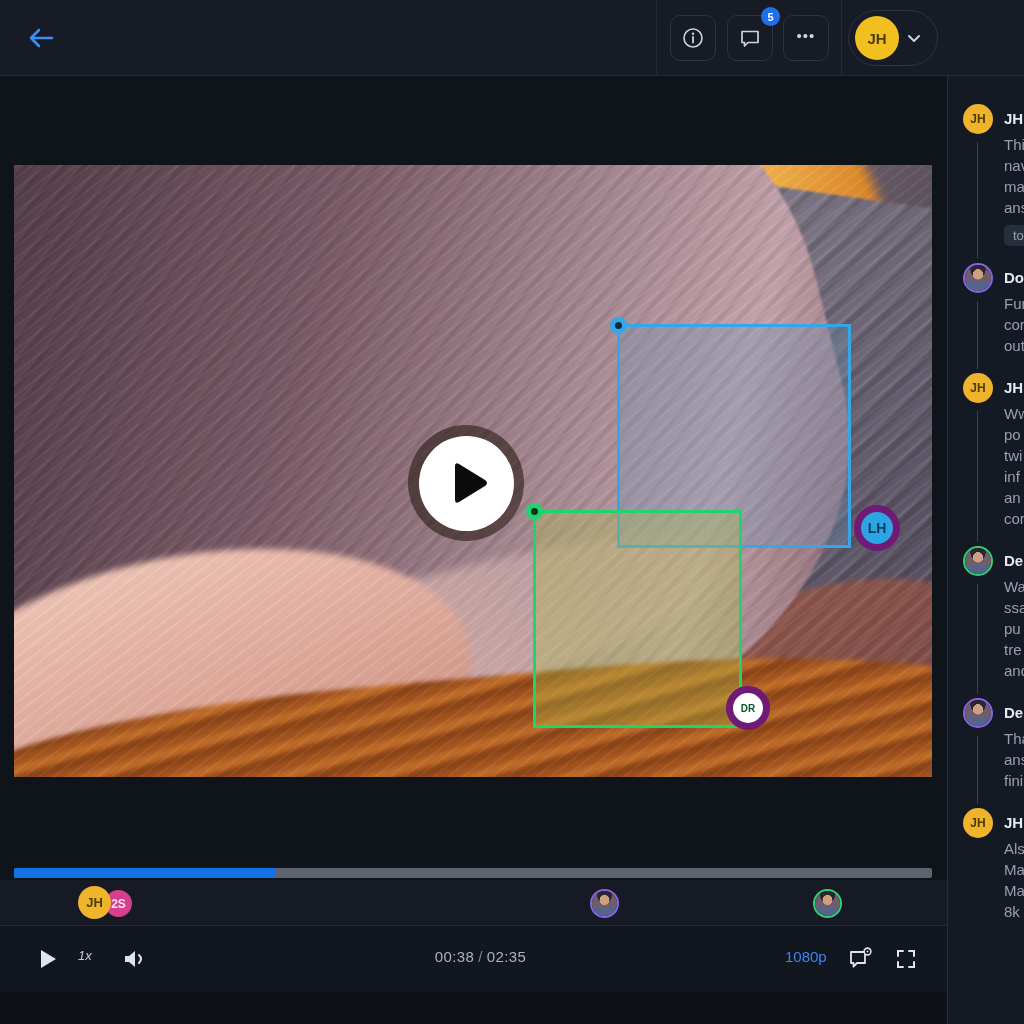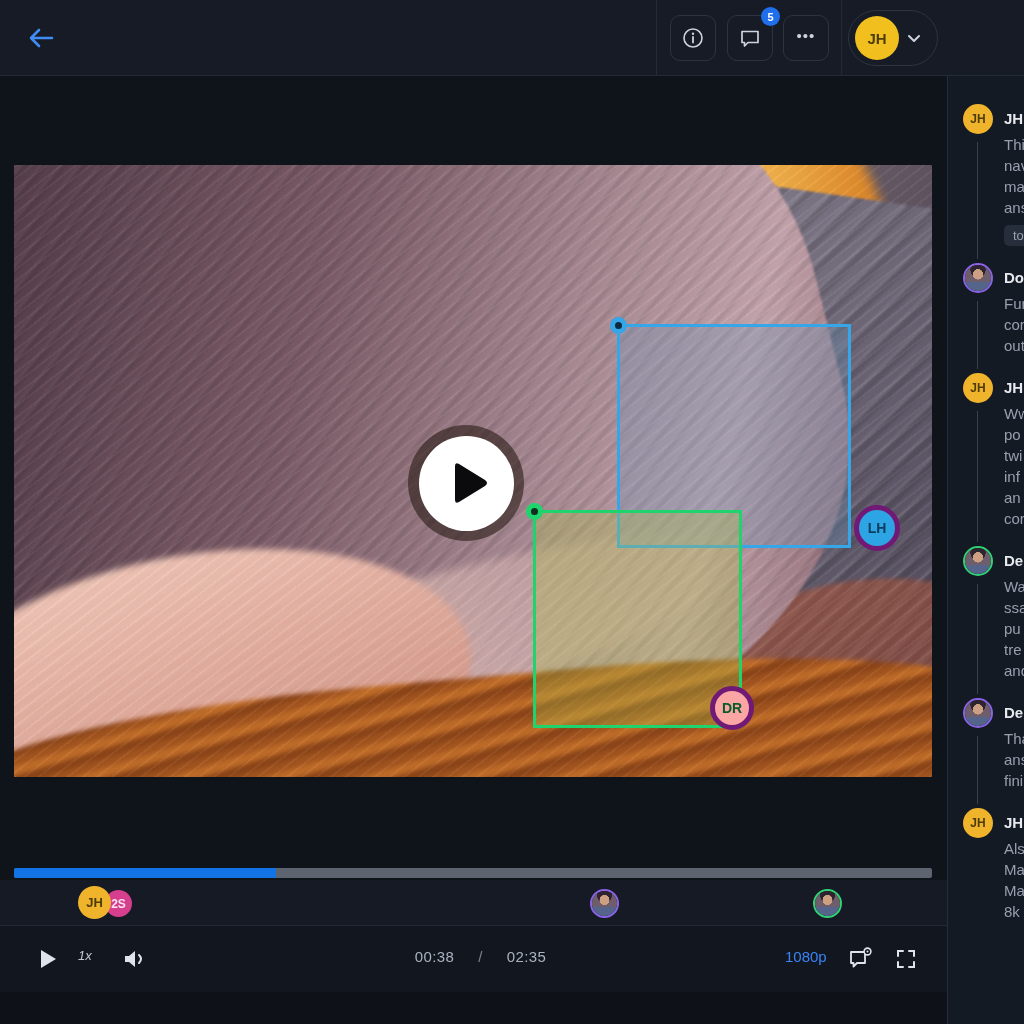--- a/index.html
+++ b/index.html
@@ -130,29 +130,29 @@
     border:3px solid #1fd46c; background:rgba(172,190,72,.34);
   }
   .ann-handle {
     position:absolute; left:-10px; top:-10px; width:17px; height:17px; border-radius:50%;
   }
   .ann-handle.blue { border:5px solid #35a6e8; background:#0e2a3e; }
   .ann-handle.green { border:5px solid #1fd46c; background:#112d1f; }
   .pin {
     position:absolute; border-radius:50%;
     display:flex; align-items:center; justify-content:center;
-    font-weight:bold; border:5px solid #701a75; cursor:pointer;
+    font-weight:bold; border:7px solid #701a75; cursor:pointer;
   }
   .pin::before {
     content:''; position:absolute; left:-3px; bottom:-2px;
     width:13px; height:13px; background:#ffffff;
     transform:rotate(12deg); border-radius:2px; z-index:-1;
   }
   .pin-lh { left:840px; top:340px; width:46px; height:46px; background:#2da4e4; color:#0e3c5e; font-size:14px; }
-  .pin-dr { left:696px; top:521px; width:44px; height:44px; background:#fca5a5; color:#085c2b; font-size:14px; }
+  .pin-dr { left:712px; top:521px; width:44px; height:44px; background:#ffffff; color:#085c2b; font-size:10px; }
   .play-overlay {
     position:absolute; left:394px; top:260px; width:116px; height:116px;
     border-radius:50%; background:rgba(38,24,18,.58);
     display:flex; align-items:center; justify-content:center; cursor:pointer;
   }
   .play-overlay .inner {
     width:95px; height:95px; border-radius:50%; background:#ffffff;
     display:flex; align-items:center; justify-content:center;
   }
   
@@ -187,21 +187,21 @@
   
   .controls {
     position:absolute; left:0; top:850px; width:947px; height:66px; background:#12171f;
   }
   .controls-bottom { position:absolute; left:0; top:916px; width:947px; height:32px; background:#0e1218; }
   .ctrl { position:absolute; color:#c3cad4; display:flex; align-items:center; justify-content:center; }
   .ctrl.clickable { cursor:pointer; }
   .ctrl-play { left:34px; top:20px; width:28px; height:26px; }
   .ctrl-speed { left:78px; top:22px; font-size:13px;font-style:italic; }
   .ctrl-volume { left:120px; top:20px; width:28px; height:26px; }
-  .ctrl-time { left:14px; right:0; top:22px; font-size:15px; letter-spacing:.4px; color:#aab2bf; gap:24px;justify-content:center; }
+  .ctrl-time { left:14px; right:0; top:22px; font-size:15px; letter-spacing:.4px; color:#aab2bf; gap:4px;justify-content:center; }
   .ctrl-time .sep { color:#7d8694; }
   .ctrl-quality { left:785px; top:22px; font-size:15px; color:#3b82f6; }
   .ctrl-bubble { left:846px; top:19px; width:30px; height:28px; }
   .ctrl-full { left:892px; top:20px; width:28px; height:26px; }
   
   .sidebar {
     position:absolute; left:947px; top:76px; width:77px; height:948px;
     background:#141a24; border-left:1px solid #262d3a; overflow:hidden;
   }
   .comment-list { position:absolute; left:0; top:0; width:300px; padding:28px 0 0 15px;

